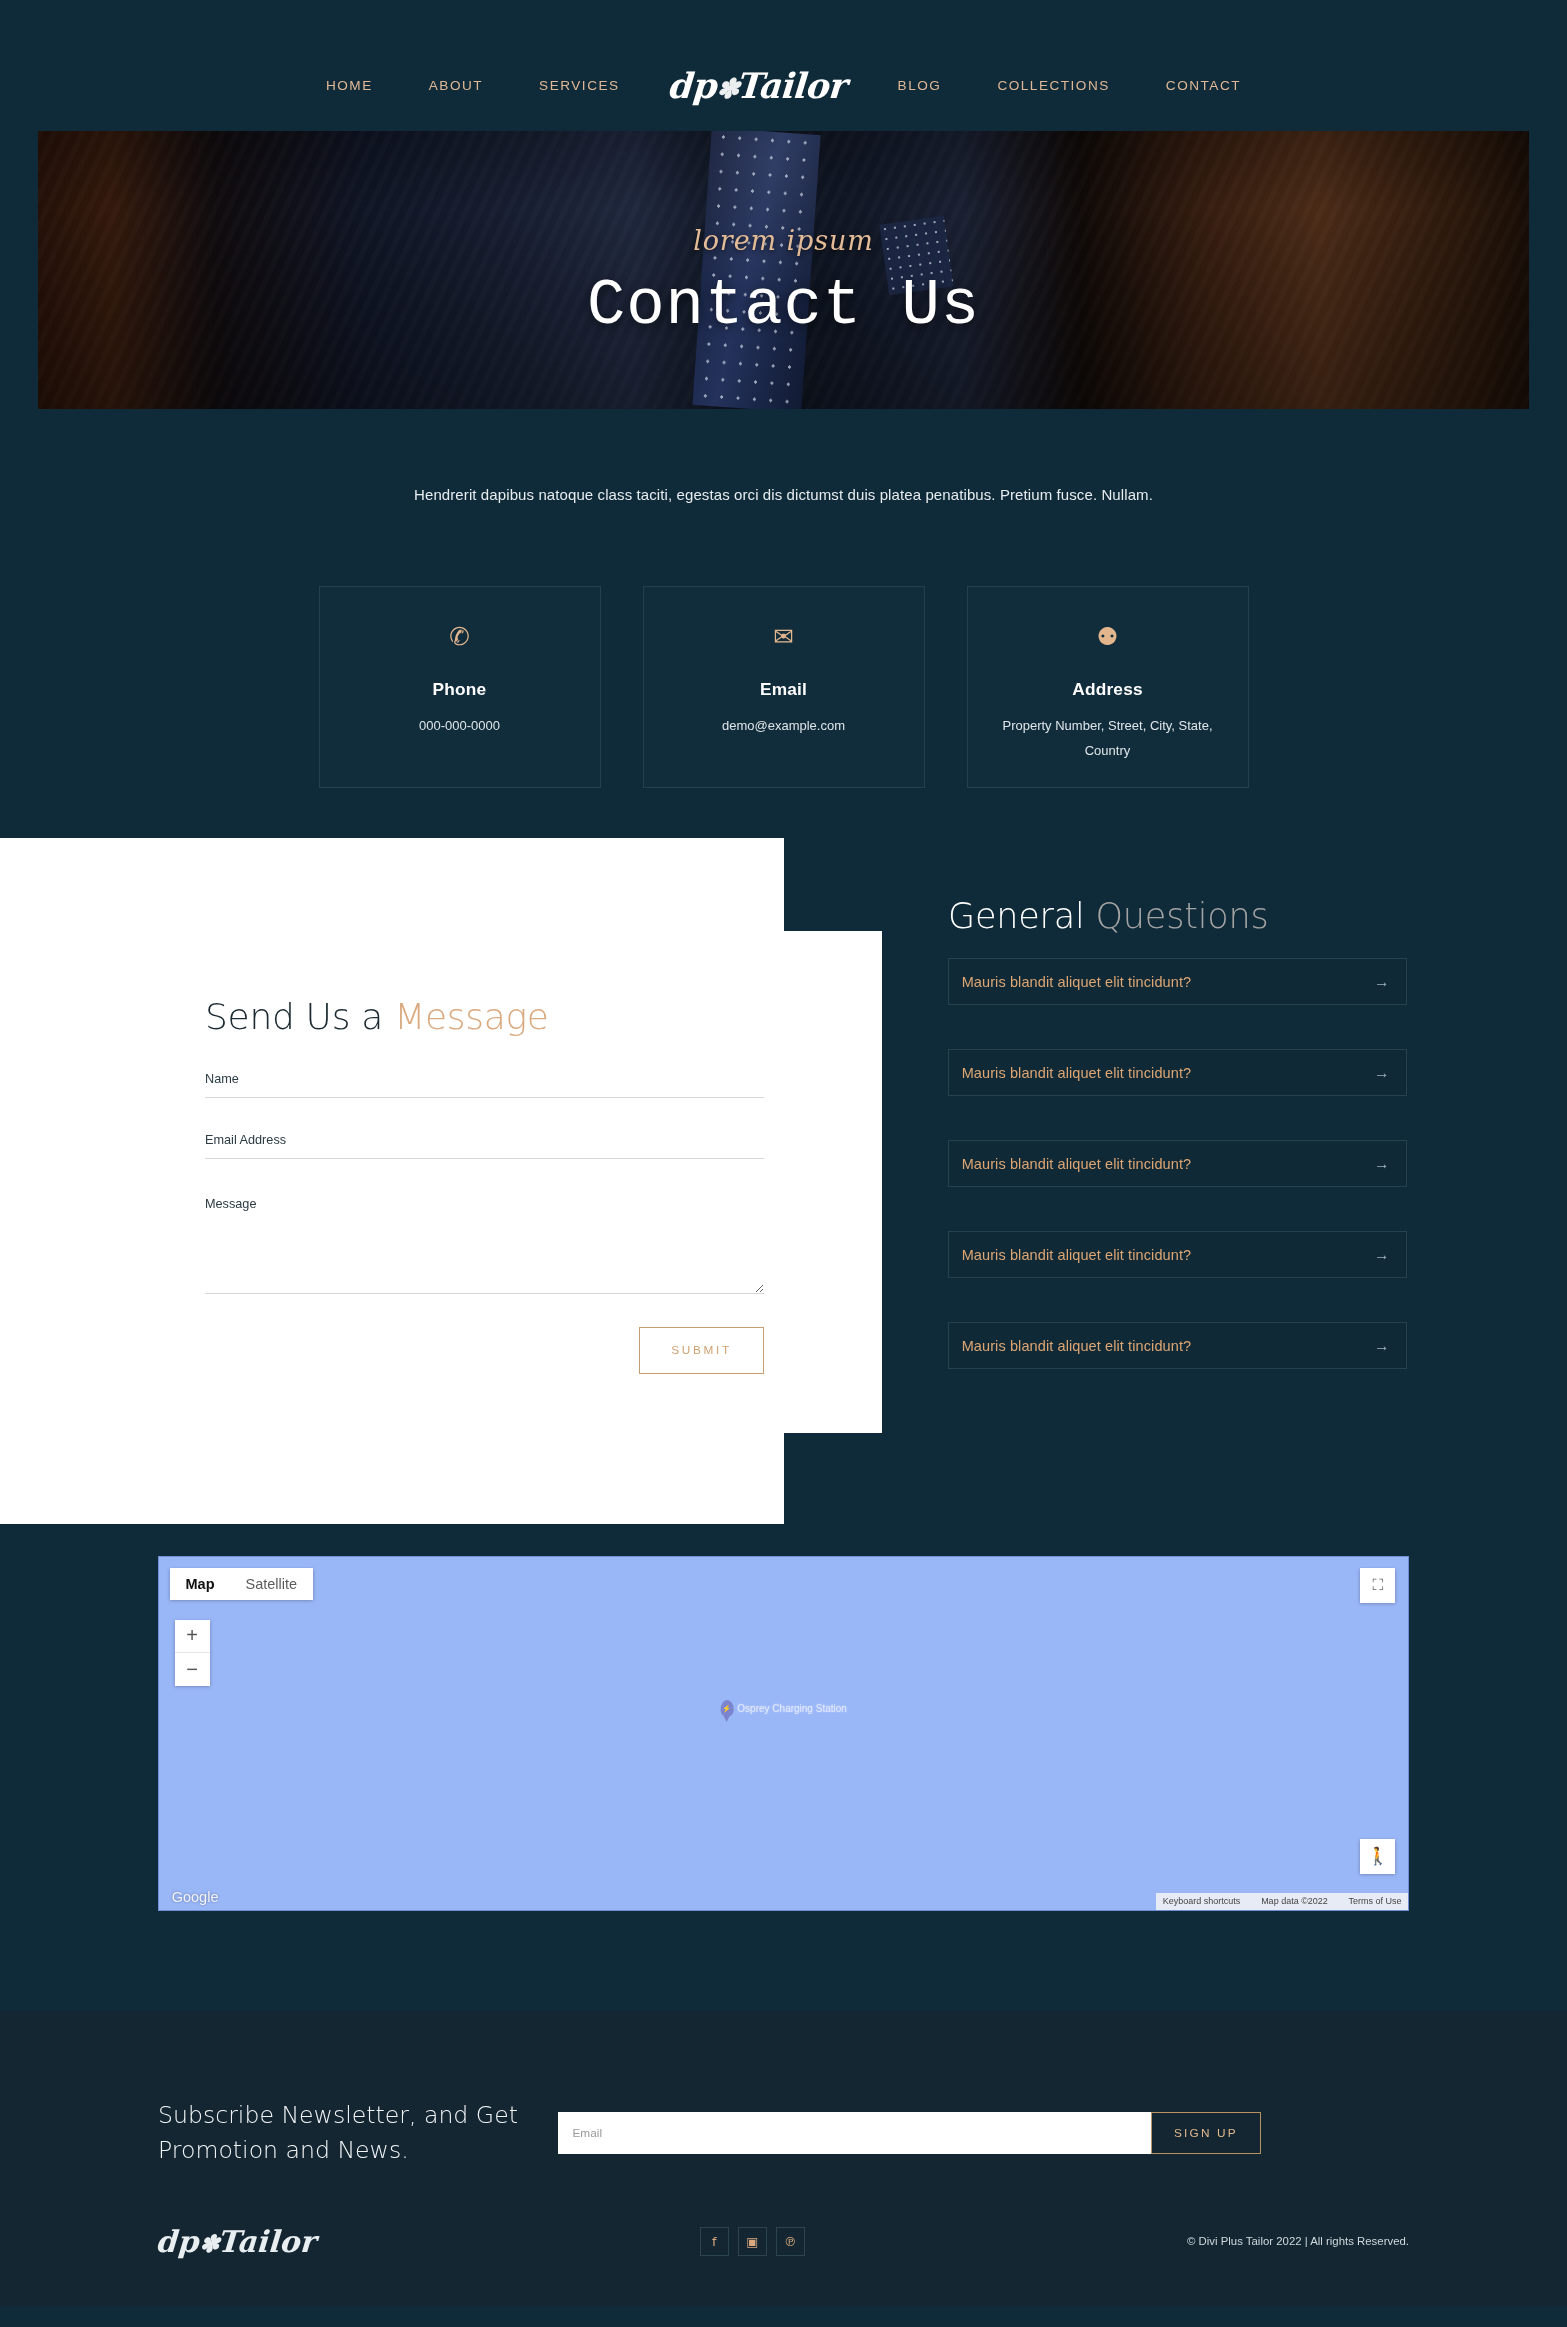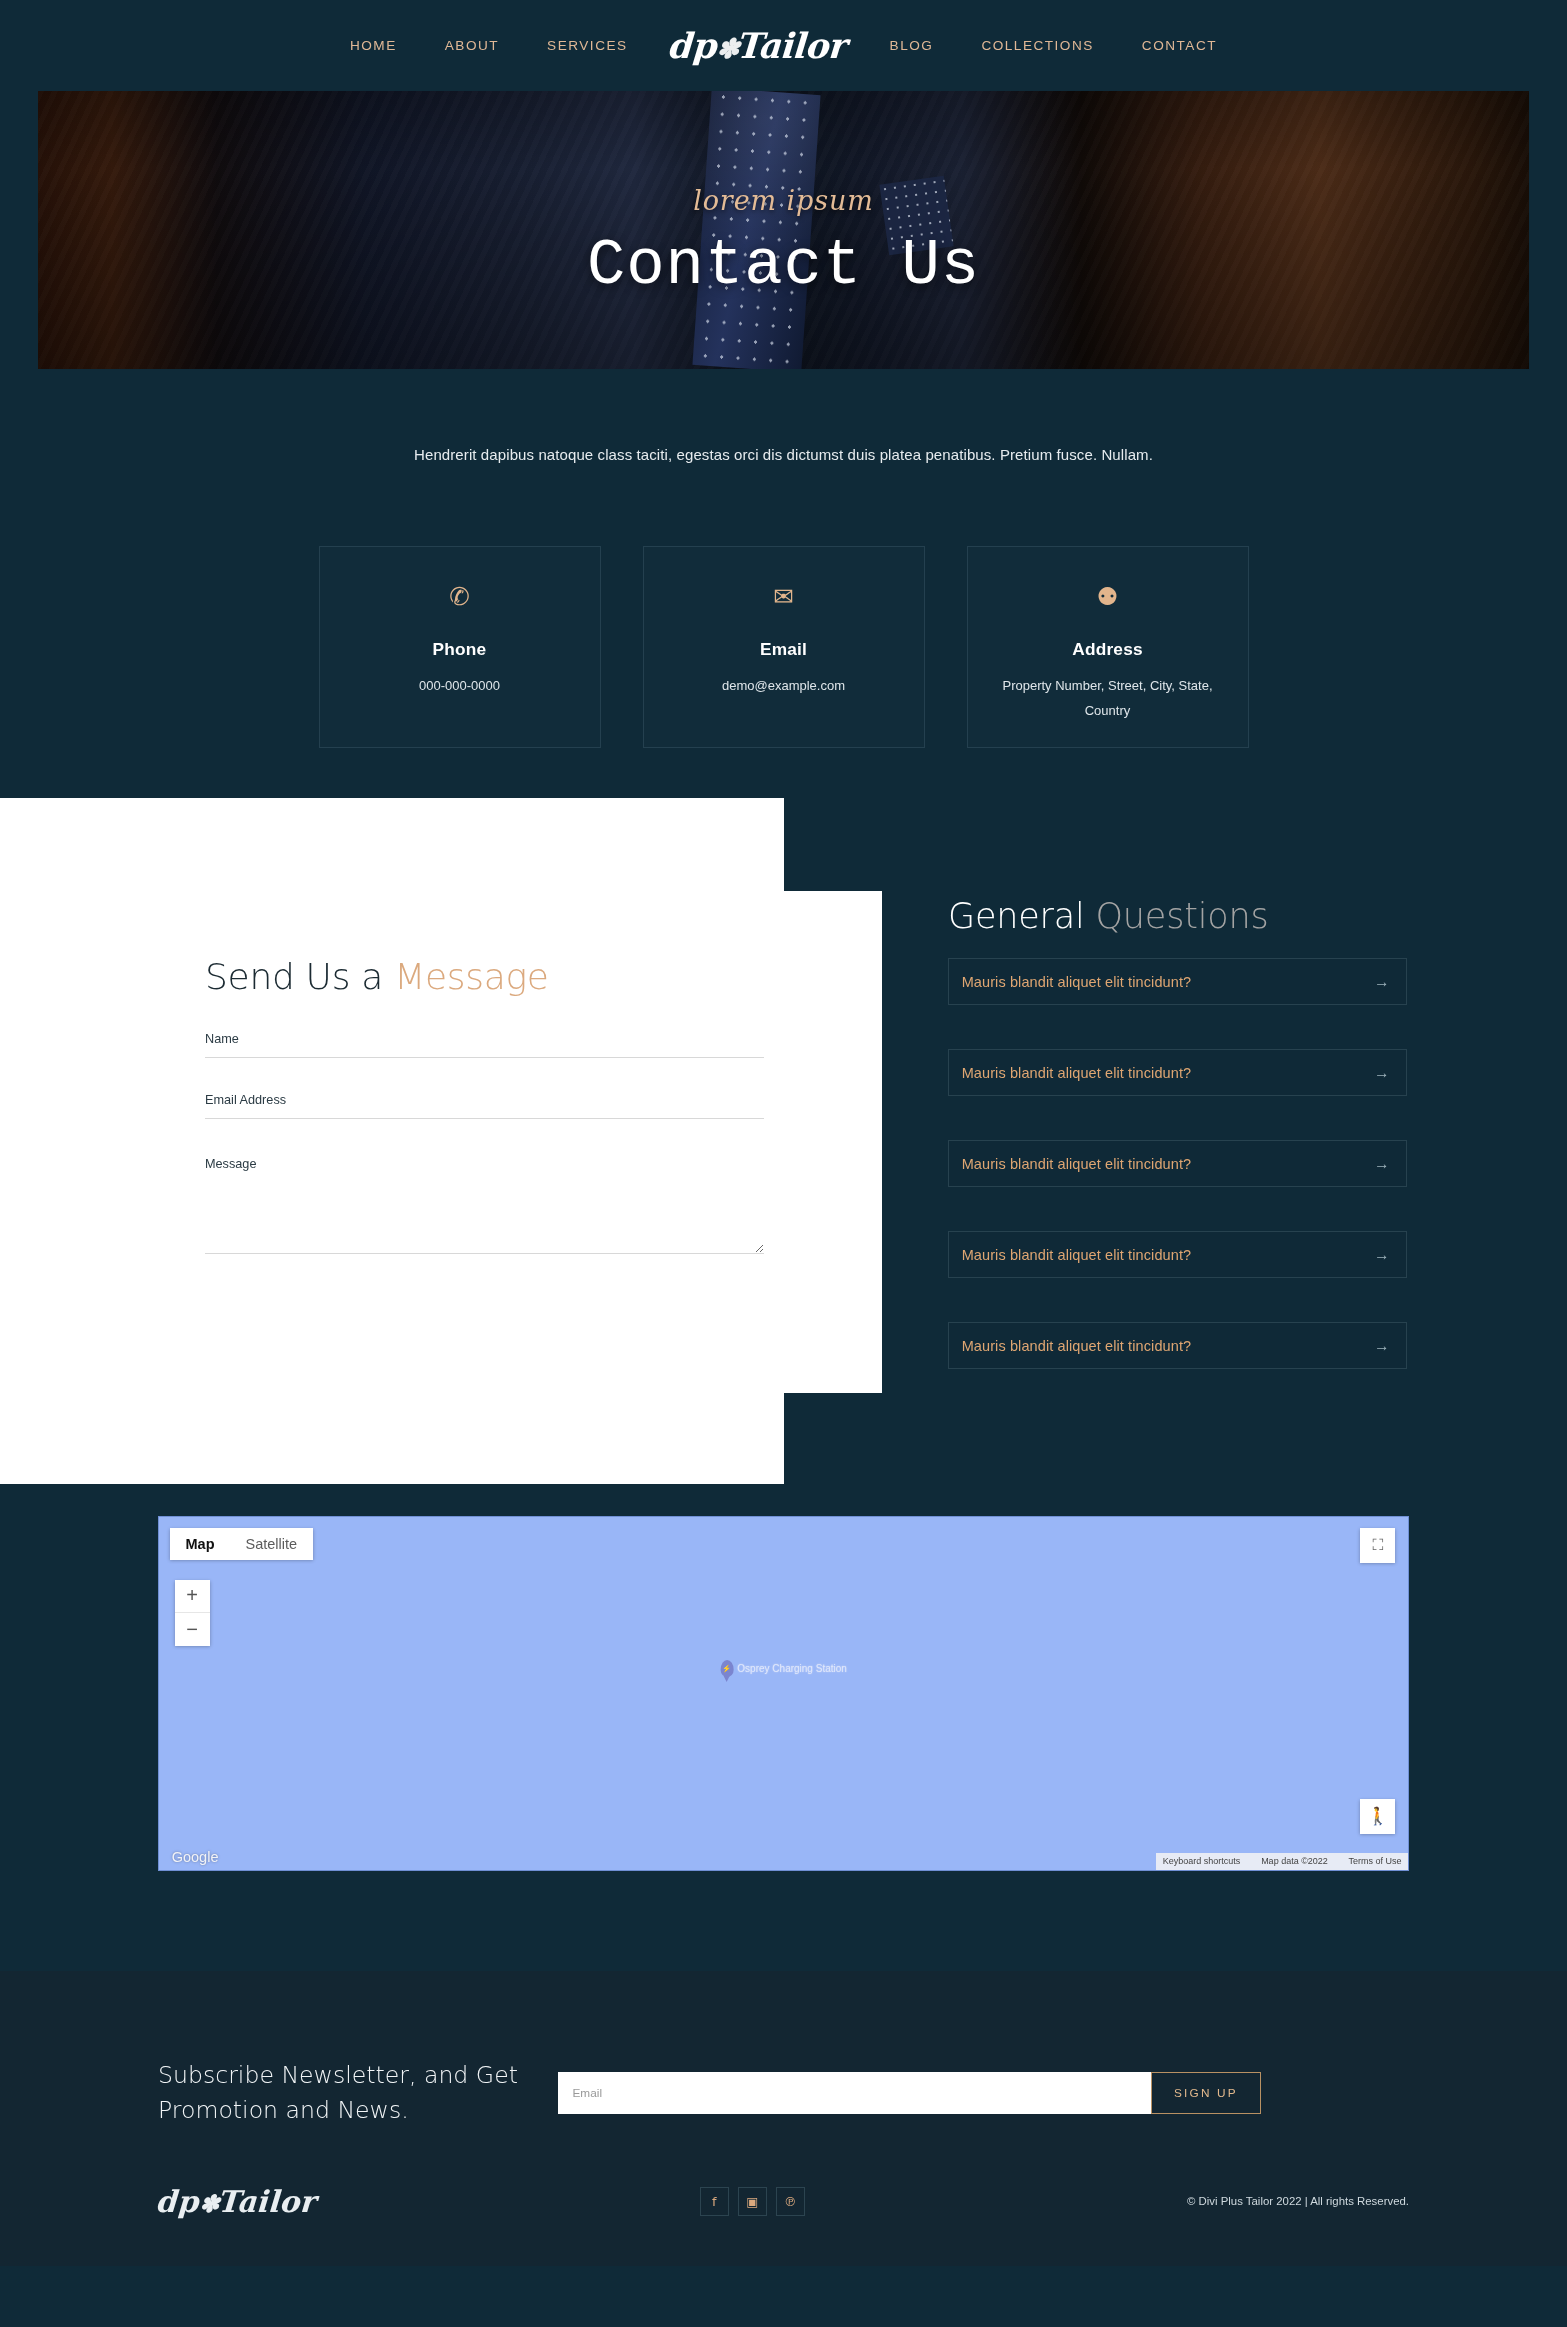--- a/index.html
+++ b/index.html
@@ -10,22 +10,23 @@
     -webkit-font-smoothing: antialiased;
   }
   body { position: relative; overflow-x: hidden; }
 
   
   .nav {
     height: 91px;
     display: flex;
     align-items: center;
     justify-content: center;
-    gap: 4px;
+    gap: 12px;
     background: #0f2a38;
+    margin-top: 40px;
   }
   .nav-link {
     color: #e0b896;
     font-size: 13.6px;
     letter-spacing: 1.5px;
     text-transform: uppercase;
     padding: 0 22px;
     cursor: pointer;
     white-space: nowrap;
   }
@@ -456,20 +457,23 @@
     <div class="field">
       <input class="field-line" type="text" placeholder="Name" style="">
     </div>
     <div class="field">
       <input class="field-line" type="text" placeholder="Email Address" style="">
     </div>
     <div class="field">
       <textarea class="field-line" placeholder="Message" style=""></textarea>
     </div>
 
+    <div class="submit-row">
+      <button class="submit-btn">SUBMIT</button>
+    </div>
   </div>
 </div>
 
 <div class="faq">
   <div class="faq-title"><span>General </span><span class="accent">Questions</span></div>
 
   <div class="faq-item">
     <span class="faq-q">Mauris blandit aliquet elit tincidunt?</span>
     <span class="faq-arrow">→</span>
   </div>

